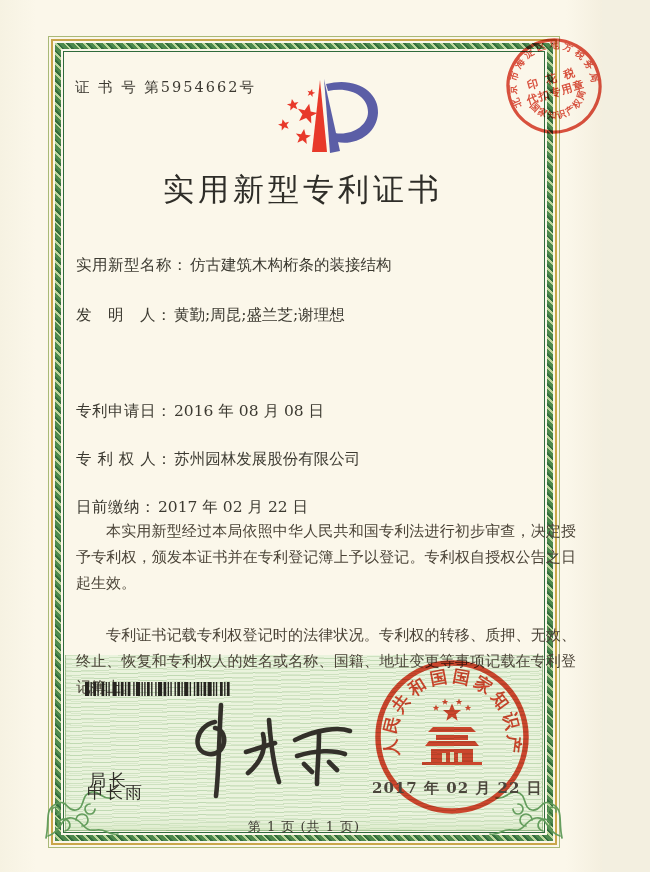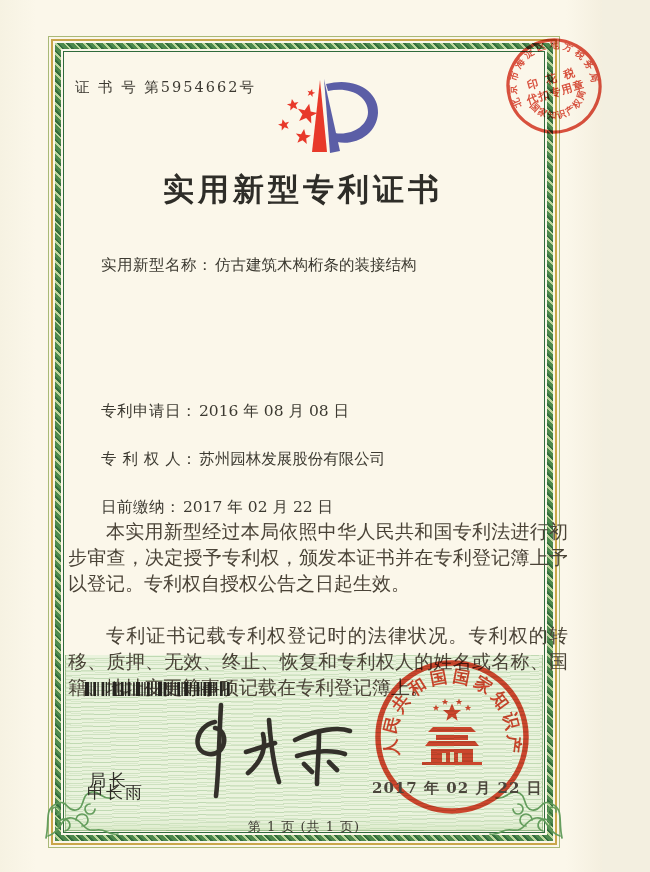--- a/index.html
+++ b/index.html
@@ -27,26 +27,26 @@
       repeating-linear-gradient(178deg,rgba(130,180,115,.28) 0 1px,rgba(255,255,255,0) 1px 4px),
       repeating-linear-gradient(182.5deg,rgba(120,170,105,.16) 0 1px,rgba(255,255,255,0) 1px 6px);
     border:1px solid rgba(105,155,90,.55);border-top:none;
     box-shadow:0 -10px 14px -8px rgba(210,230,190,.9) inset;
   }
   .flourish{position:absolute;width:82px;height:82px;opacity:.95;}
   .flourish.left{left:42px;bottom:30px;}
   .flourish.right{right:36px;bottom:30px;transform:scaleX(-1);}
   
   .cert-no{position:absolute;left:75px;top:78px;font-size:14.5px;letter-spacing:2px;color:#3d3a32;}
-  .title{position:absolute;left:163px;top:169px;font-size:31px;font-weight:bold;
+  .title{position:absolute;left:163px;top:169px;font-size:31px;font-weight:normal;
          letter-spacing:4px;color:#2e2d28;}
   .field{position:absolute;left:76px;font-size:15.5px;color:#3c3a31;white-space:nowrap;}
-  .field .lab{letter-spacing:.5px;margin-left:25px;}
+  .field .lab{letter-spacing:.5px;}
   .field .val{margin-left:2px;}
-  .para{position:absolute;left:68px;width:500px;font-size:19px;line-height:26px;
+  .para{position:absolute;left:76px;width:500px;font-size:15px;line-height:26px;
         color:#4a4337;text-indent:2em;margin:0;text-align:justify;}
   .sig-title{position:absolute;left:89px;top:769px;font-size:17px;color:#2f2d27;letter-spacing:3px;}
   .sig-name{position:absolute;left:87px;top:757px;font-size:17px;color:#2f2d27;letter-spacing:2px;margin-top:24px;}
   .signature{position:absolute;left:175px;top:698px;}
   .barcode{position:absolute;left:85px;top:682px;}
   .seal{position:absolute;left:367px;top:652px;mix-blend-mode:multiply;opacity:.93;}
   .seal-date{position:absolute;left:372px;top:779px;font-size:15px;font-weight:bold;
              color:#4b463c;letter-spacing:1px;white-space:nowrap;z-index:2;}
   .footer{position:absolute;left:48px;right:42px;top:818px;text-align:center;
           font-size:13px;color:#3c3a31;letter-spacing:1px;}
@@ -114,20 +114,23 @@
     <g fill="#5b5ea6">
       <path d="M46,5 L52,79 L62,77 Z"></path>
       <path d="M48,10 C78,2 101,18 100,39 C99,60 78,72 59,68 L57,59 C73,62 90,52 90,38 C90,22 72,12 50,17 Z"></path>
     </g>
   </svg>
 
   <div class="title">实用新型专利证书</div>
 
   <div class="field" style="top:255px">
     <span class="lab">实用新型名称：</span><span class="val">仿古建筑木构桁条的装接结构</span>
+  </div>
+  <div class="field" style="top:305px">
+    <span class="lab">发　明　人：</span><span class="val">黄勤;周昆;盛兰芝;谢理想</span>
   </div>
   <div class="field" style="top:401px">
     <span class="lab">专利申请日：</span><span class="val">2016 年 08 月 08 日</span>
   </div>
   <div class="field" style="top:449px">
     <span class="lab">专 利 权 人：</span><span class="val">苏州园林发展股份有限公司</span>
   </div>
   <div class="field" style="top:497px">
     <span class="lab">日前缴纳：</span><span class="val">2017 年 02 月 22 日</span>
   </div>

